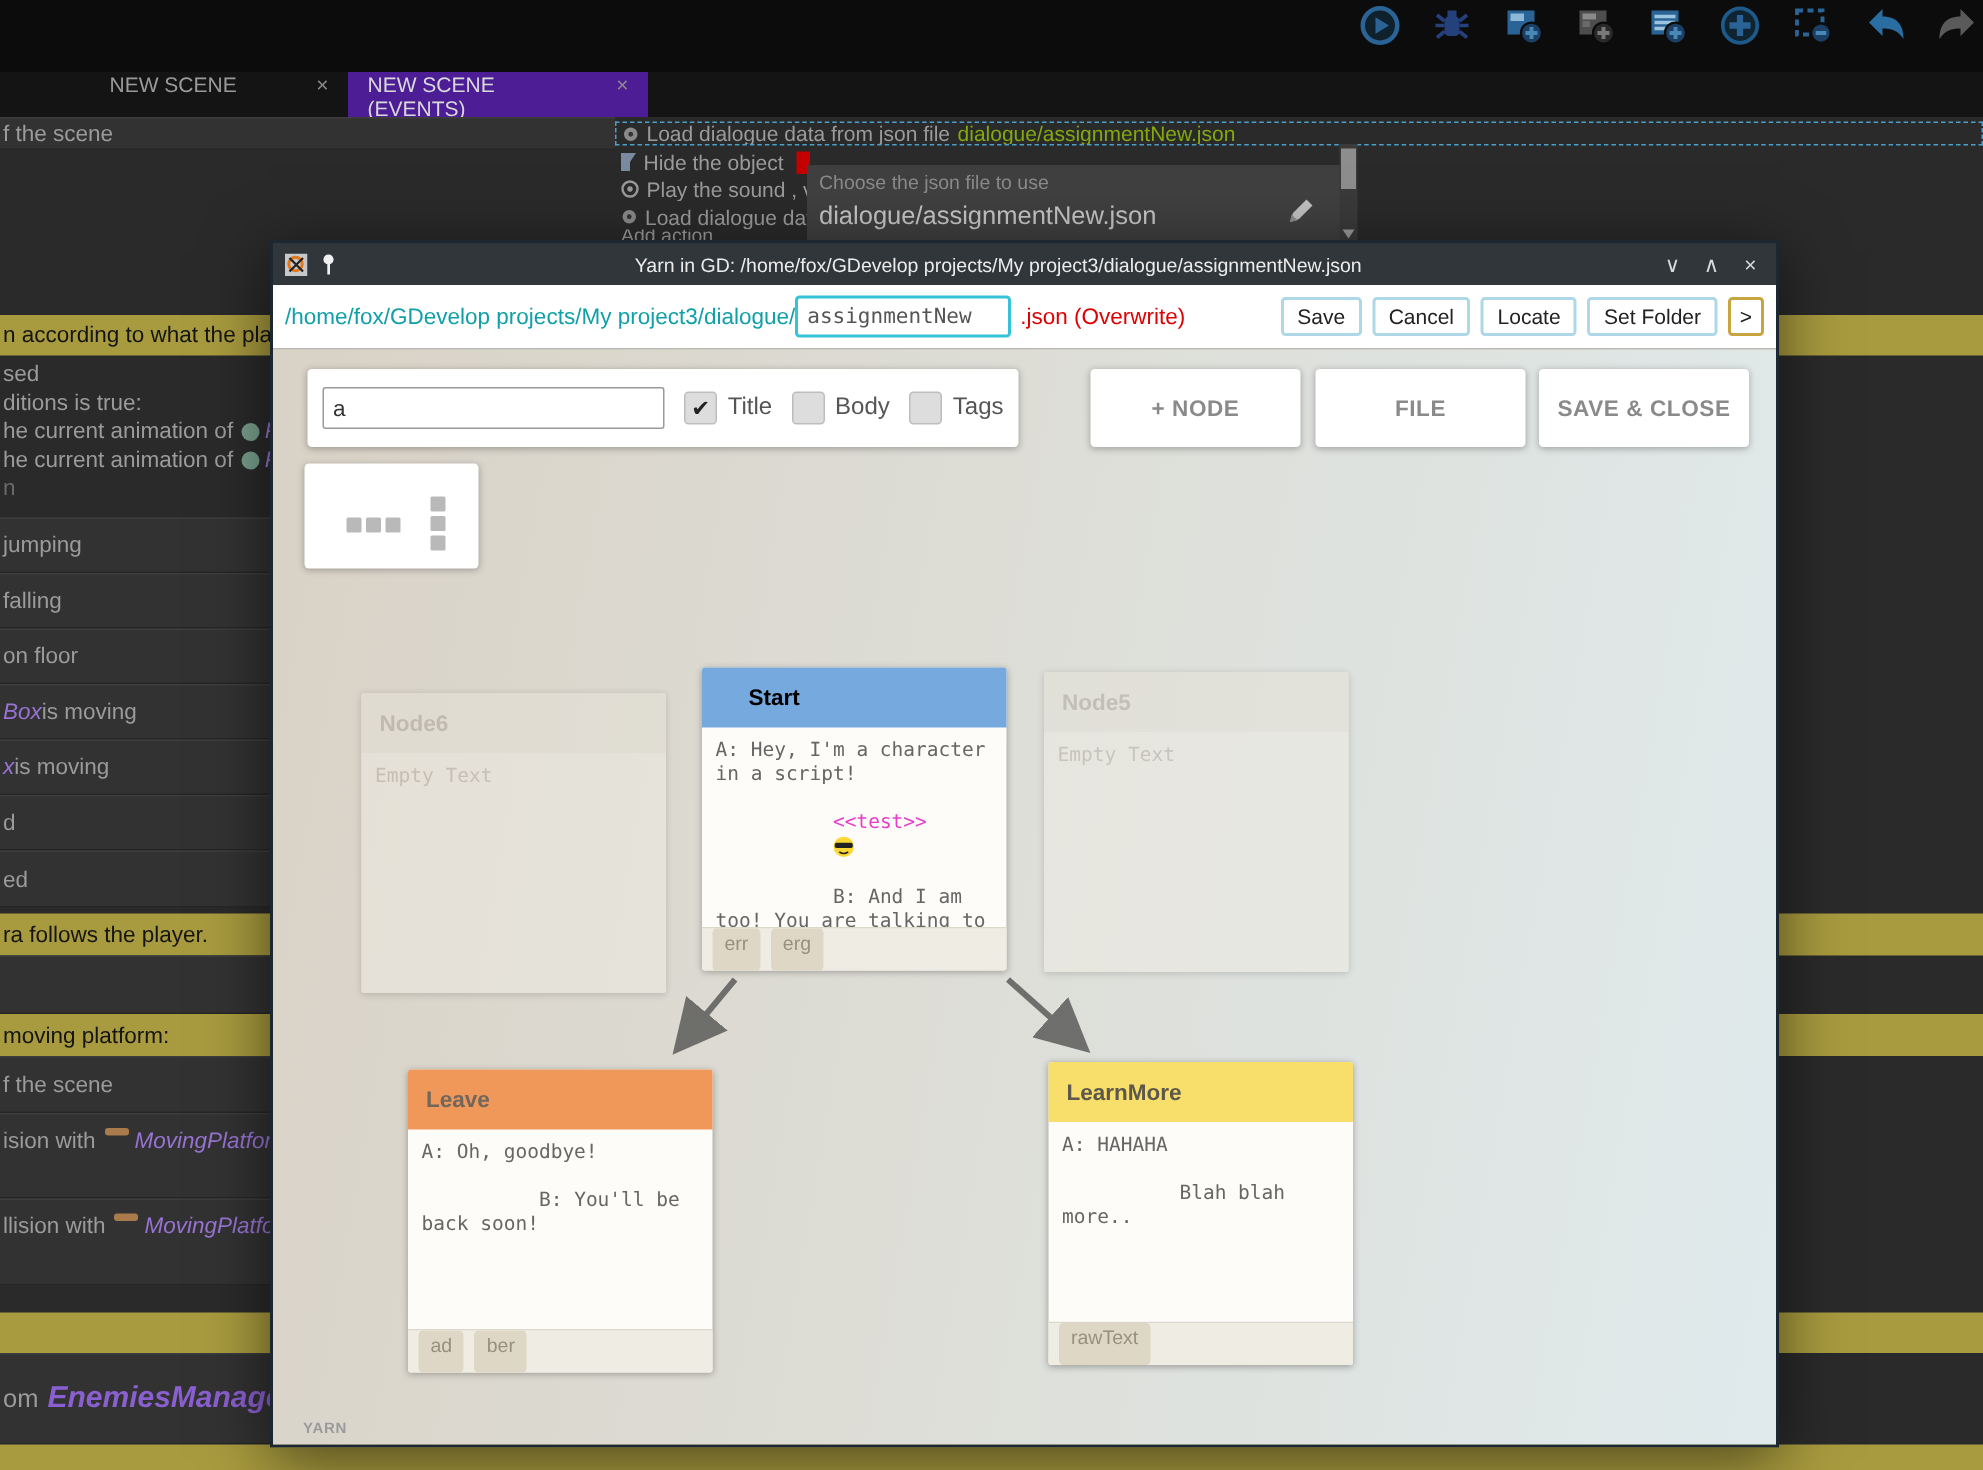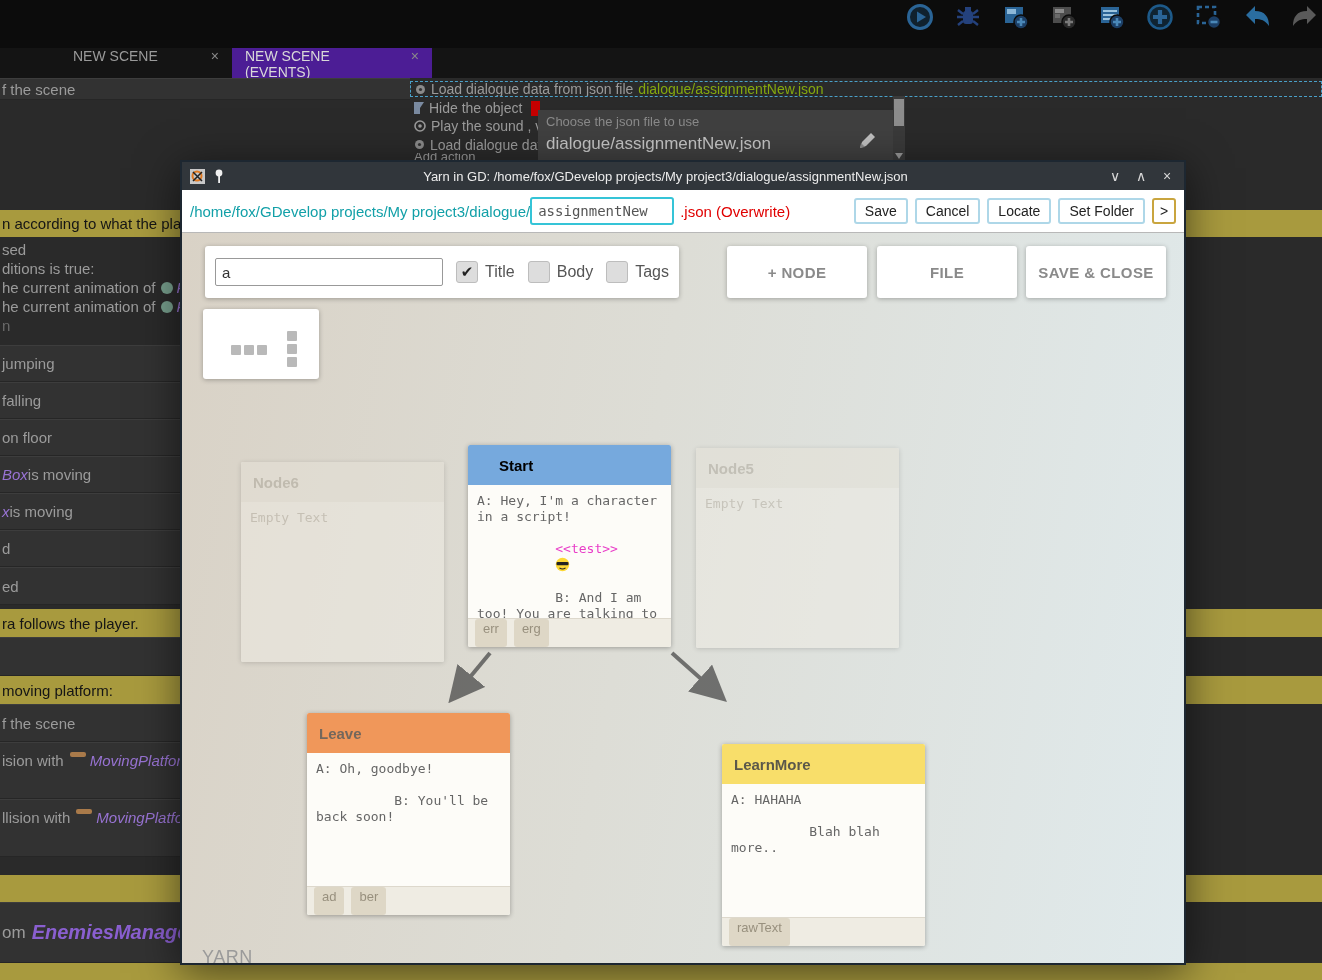--- a/index.html
+++ b/index.html
@@ -85,21 +85,21 @@
   .nfoot{height:28px;background:#efece3;border-top:1px solid #ddd8cc;display:flex;
          padding:0 7px;gap:7px;border-radius:0 0 2px 2px;}
   .tag{background:#ded7c6;border-radius:3px;color:#98907e;font-size:13px;padding:2px 8px;}
   .ghost{opacity:.5;}
   .ghost .nhead{background:#e6e2d8;color:#a8a295;}
   .ghost .nbody{background:#f0ede5;color:#b2ab9e;height:160px;border-radius:0 0 2px 2px;}
   .start-head{background:#76a9dd;color:#000000;padding-left:31px;}
   .leave-head{background:#f0975a;color:#73675c;}
   .learn-head{background:#f8de6a;color:#5c584a;}
   .cmd{color:#e93ec8;}
-  .yarnlabel{position:absolute;left:20px;top:714px;color:#9a9a9a;font-weight:normal;font-size:18px;letter-spacing:.5px;}
+  .yarnlabel{position:absolute;left:20px;top:714px;color:#9a9a9a;font-weight:bold;font-size:10px;letter-spacing:.5px;}
   .arrows{position:absolute;left:0;top:0;width:100%;height:100%;pointer-events:none;}
 </style>
 </head>
 <body>
 
 <div class="screen">
 
   <div class="topbar">
     <div class="tb-icons">
       <span class="tb-icon">
@@ -387,32 +387,32 @@
           <span class="tag">err</span>
           <span class="tag">erg</span>
         </div>
       </div>
 
       <div class="node ghost" style="left:514px;top:215px;">
         <div class="nhead">Node5</div>
         <div class="nbody">Empty Text</div>
       </div>
 
-      <div class="node" style="left:90px;top:480px;margin-left:35px;">
+      <div class="node" style="left:90px;top:480px;">
         <div class="nhead leave-head">Leave</div>
         <div class="nbody"><span>A: Oh, goodbye!</span><br>
           <span>B: You'll be back soon!</span>
         </div>
         <div class="nfoot">
           <span class="tag">ad</span>
           <span class="tag">ber</span>
         </div>
       </div>
 
-      <div class="node" style="left:540px;top:475px;margin-top:36px;">
+      <div class="node" style="left:517px;top:475px;">
         <div class="nhead learn-head">LearnMore</div>
         <div class="nbody"><span>A: HAHAHA</span><br>
           <span>Blah blah more..</span>
         </div>
         <div class="nfoot">
           <span class="tag">rawText</span>
         </div>
       </div>
 
       <div class="yarnlabel">YARN</div>

